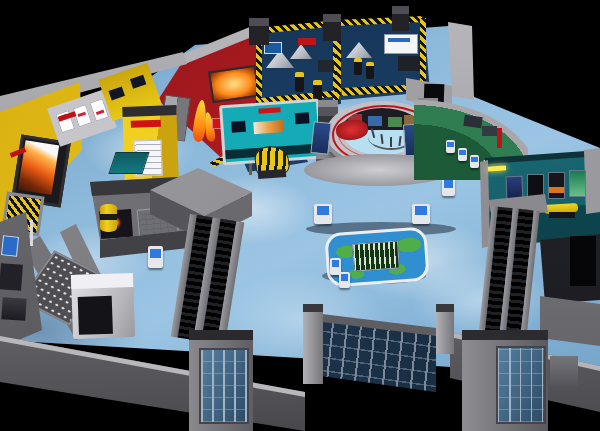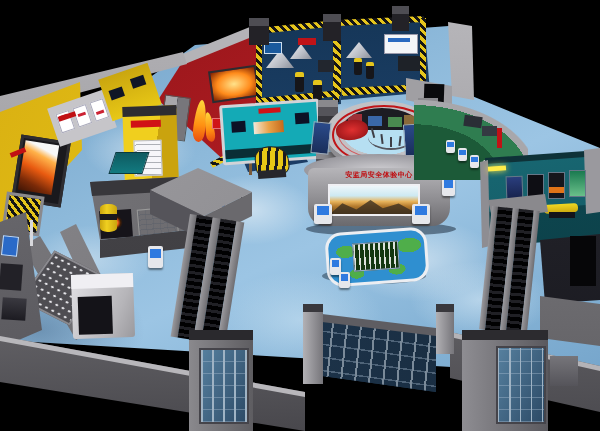--- a/index.html
+++ b/index.html
@@ -425,26 +425,20 @@
   <div class="stem st1"></div>
   <div class="stem st2"></div>
   <div class="stem st3"></div>
   <div class="stem st4"></div>
   <div class="stem st5"></div>
   <div class="bd-l"></div>
   <div class="bd-r"></div>
 
   <div class="led-shadow"></div>
   <div class="led-top"></div>
-  <div class="led-front">
-    <div class="led-banner">安监局安全体验中心</div>
-    <div class="led-screen">
-      <div class="led-mtn"></div>
-    </div>
-  </div>
   <div class="kiosk led-k-l">
       <div class="ks"></div>
     </div>
   <div class="kiosk led-k-r">
       <div class="ks"></div>
     </div>
   <div class="kiosk kr1">
       <div class="ks"></div>
     </div>
   <div class="kiosk kr2">

